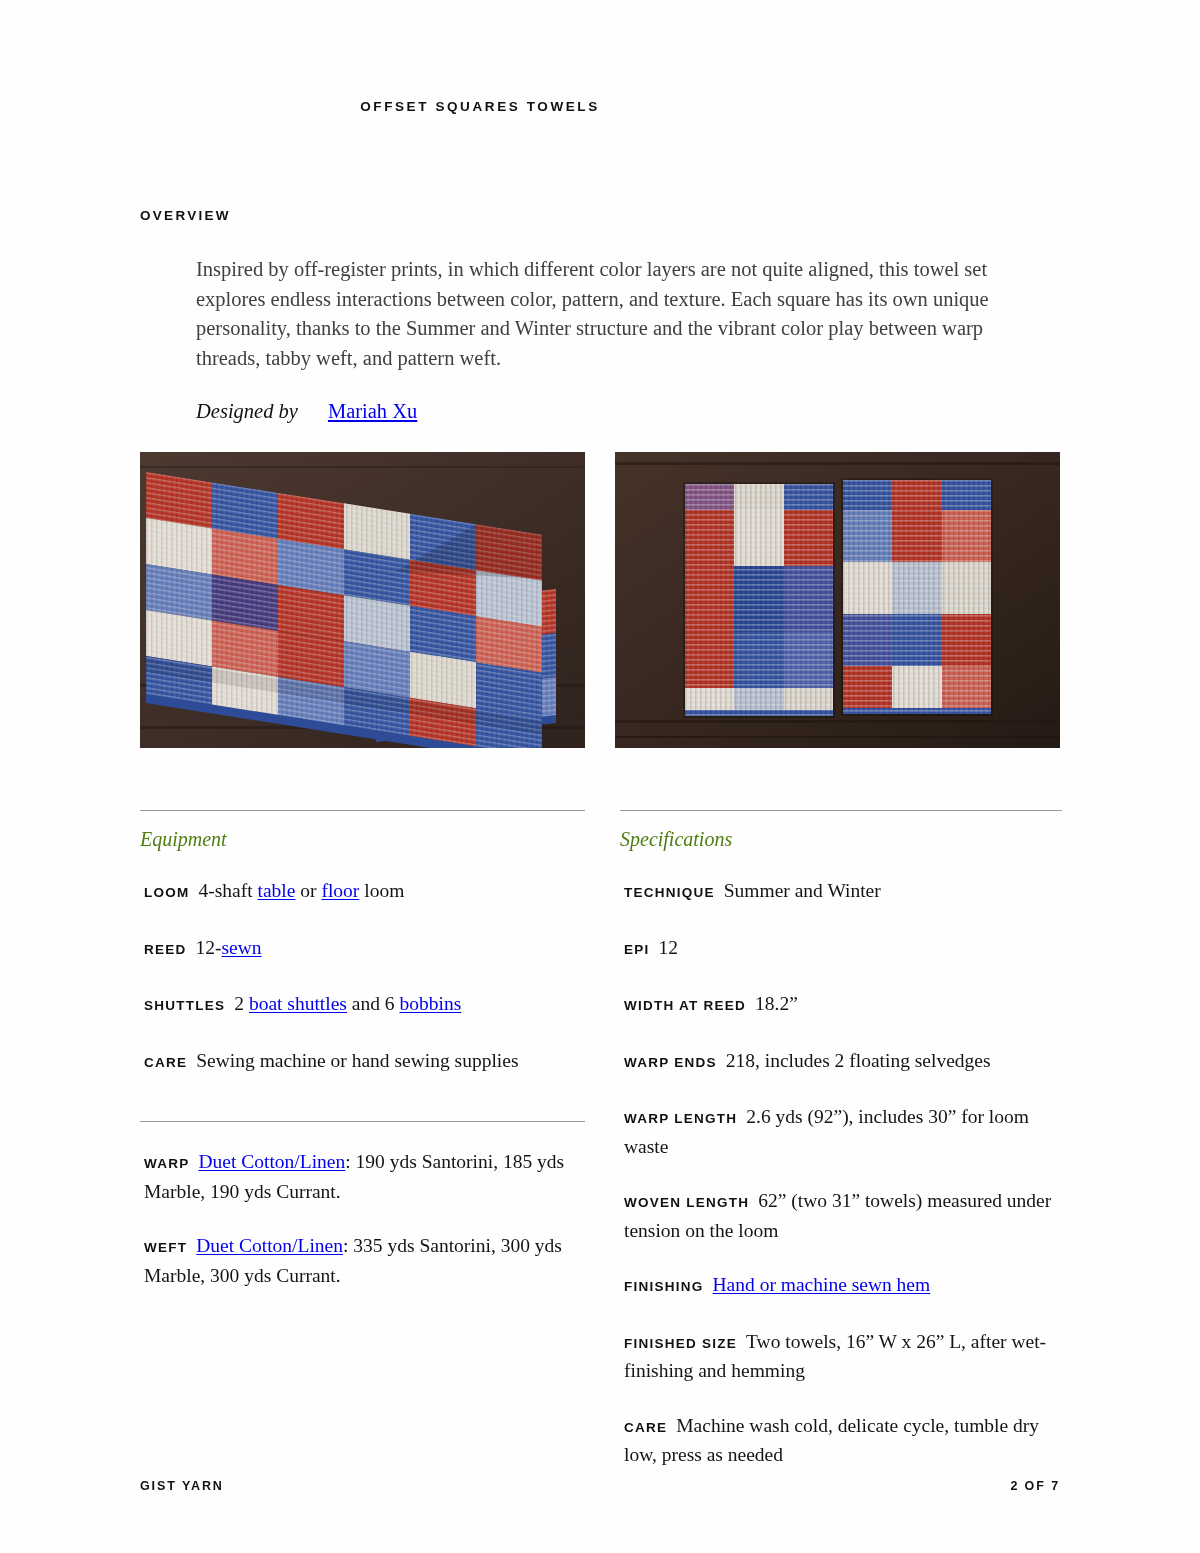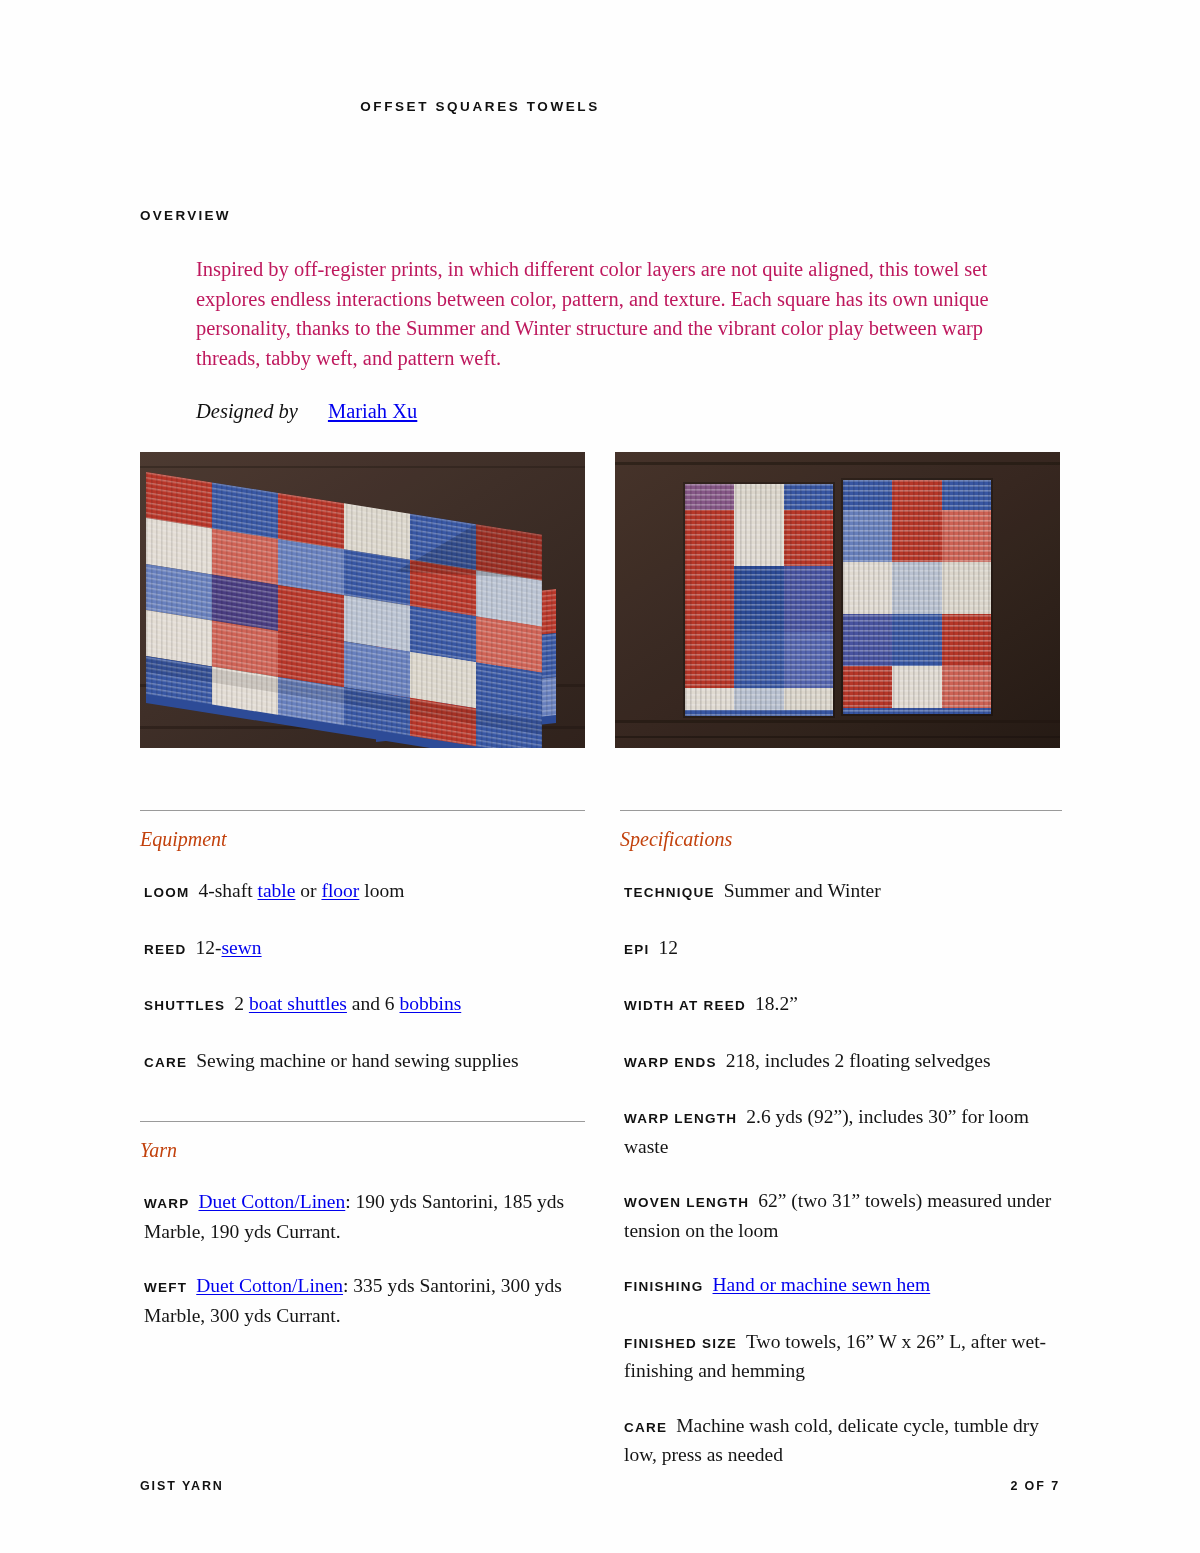--- a/index.html
+++ b/index.html
@@ -47,21 +47,21 @@
   .overview-body {
     position: absolute;
     left: 196px;
     top: 255px;
     width: 812px;
   }
   .overview-para {
     margin: 0;
     font-size: 20.5px;
     line-height: 29.5px;
-    color: #be185d;
+    color: #404040;
     text-align: left;
   }
   .designer-line {
     margin: 24px 0 0 0;
     font-size: 20.5px;
     line-height: 29px;
   }
   .designer-label {
     font-style: italic;
   }
@@ -102,21 +102,21 @@
   .rule {
     height: 1px;
     background: #9a9a9a;
     width: 100%;
     margin: 0;
   }
   .group-title {
     font-style: italic;
     font-size: 20px;
     margin: 17px 0 0 0;
-    color: #c2410c;
+    color: #4d7c0f;
   }
   .spec-list {
     margin: 26px 0 0 4px;
     padding: 0;
     list-style: none;
   }
   .spec-row {
     margin: 0 0 27px 0;
     font-size: 19.5px;
     line-height: 27.5px;
@@ -348,21 +348,20 @@
     <div class="group-title">Equipment</div>
     <ul class="spec-list">
         <li class="spec-row"><span class="spec-label">LOOM</span><span class="gap"></span><span class="spec-value">4-shaft <a class="lnk" href="#">table</a> or <a class="lnk" href="#">floor</a> loom</span></li>
         <li class="spec-row"><span class="spec-label">REED</span><span class="gap"></span><span class="spec-value">12-<a class="lnk" href="#">sewn</a></span></li>
         <li class="spec-row"><span class="spec-label">SHUTTLES</span><span class="gap"></span><span class="spec-value">2 <a class="lnk" href="#">boat shuttles</a> and 6 <a class="lnk" href="#">bobbins</a></span></li>
         <li class="spec-row"><span class="spec-label">CARE</span><span class="gap"></span><span class="spec-value">Sewing machine or hand sewing supplies</span></li>
       </ul>
 
     <div id="yarn-block">
       <div class="rule"></div>
-      <div class="group-title">Yarn</div>
       <ul class="spec-list">
           <li class="spec-row"><span class="spec-label">WARP</span><span class="gap"></span><span class="spec-value"><a class="lnk" href="#">Duet Cotton/Linen</a>: 190 yds Santorini, 185 yds Marble, 190 yds Currant.</span></li>
           <li class="spec-row"><span class="spec-label">WEFT</span><span class="gap"></span><span class="spec-value"><a class="lnk" href="#">Duet Cotton/Linen</a>: 335 yds Santorini, 300 yds Marble, 300 yds Currant.</span></li>
         </ul>
     </div>
   </div>
 
   <div class="col" id="col-right">
     <div class="rule"></div>
     <div class="group-title">Specifications</div>

